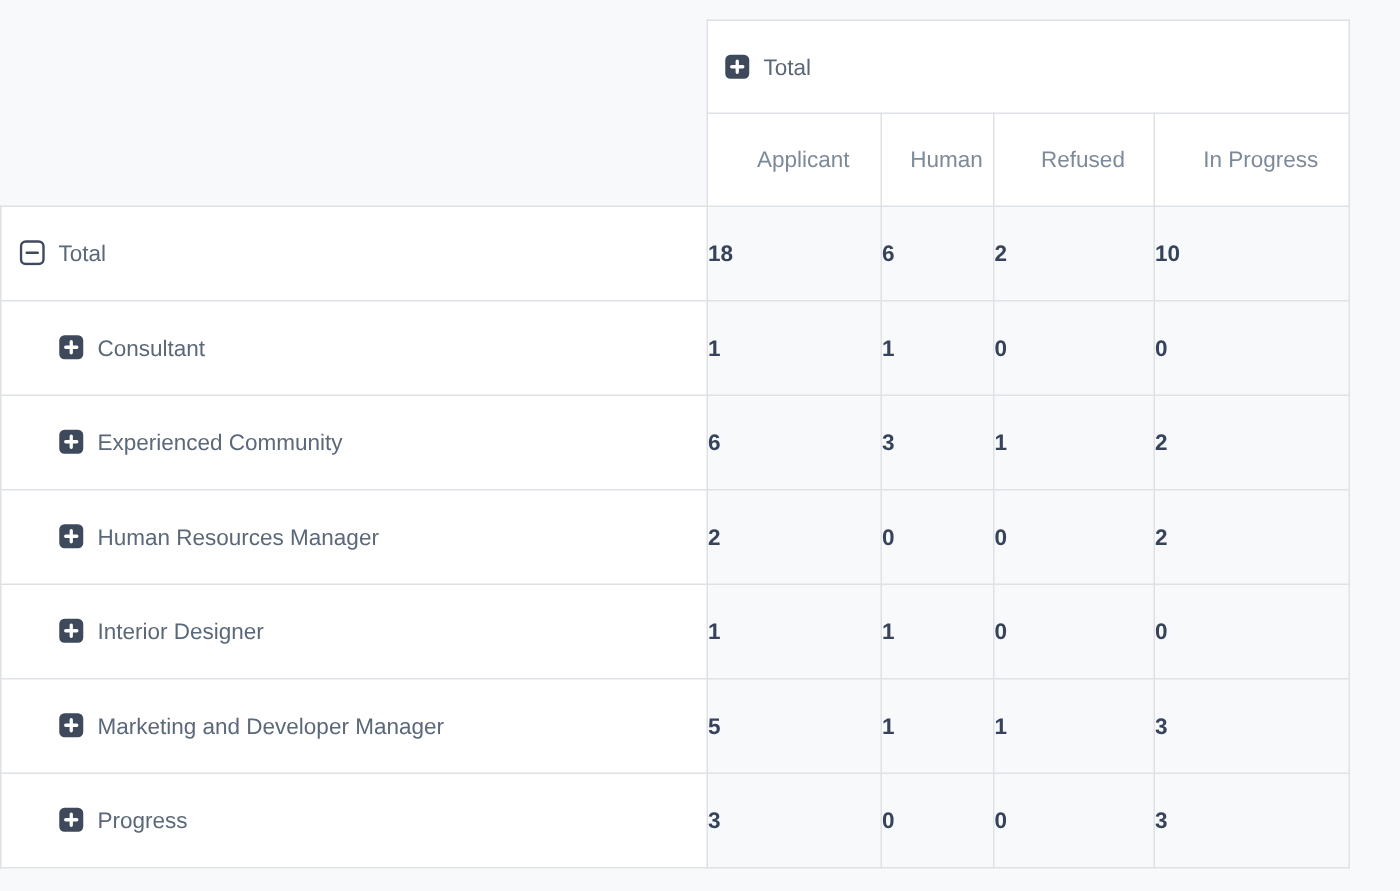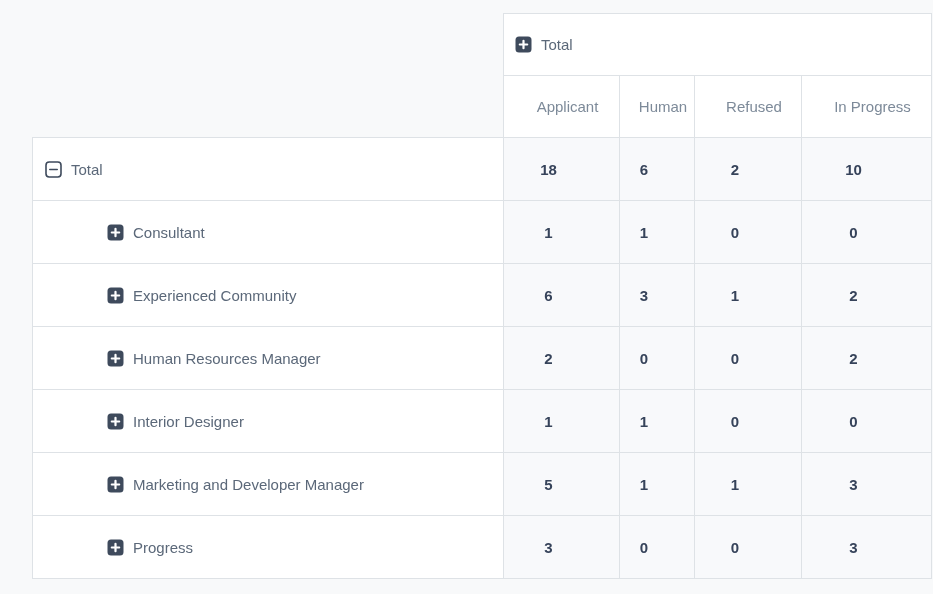--- a/index.html
+++ b/index.html
@@ -9,21 +9,21 @@
   body {
     width: 933px;
     height: 594px;
     background: #f8f9fa;
     overflow: hidden;
     position: relative;
     font-family: "Liberation Sans", "DejaVu Sans", sans-serif;
   }
   table.pivot {
     position: absolute;
-    left: 32px;
+    left: 0;
     top: 13px;
     border-collapse: collapse;
     table-layout: fixed;
   }
   col.c-rowhead   { width: 471px; }
   col.c-applicant { width: 116px; }
   col.c-hired     { width: 75px;  }
   col.c-refused   { width: 107px; }
   col.c-progress  { width: 130px; }
 
@@ -58,24 +58,24 @@
   }
   th.row-head {
     background: #ffffff;
     text-align: left;
     padding: 0 0 0 12px;
     font-size: 15px;
     color: #5b6879;
     cursor: pointer;
     white-space: nowrap;
   }
-  th.row-head.lvl1 { padding-left: 74px; }
+  th.row-head.lvl1 { padding-left: 38px; }
   td.val {
     background: #f8f9fb;
-    text-align: center;
+    text-align: left;
     padding: 0 26px 0 0;
     font-size: 15px;
     font-weight: 700;
     color: #36435a;
   }
   .icon {
     display: inline-block;
     width: 17px;
     height: 17px;
     margin-right: 9px;

